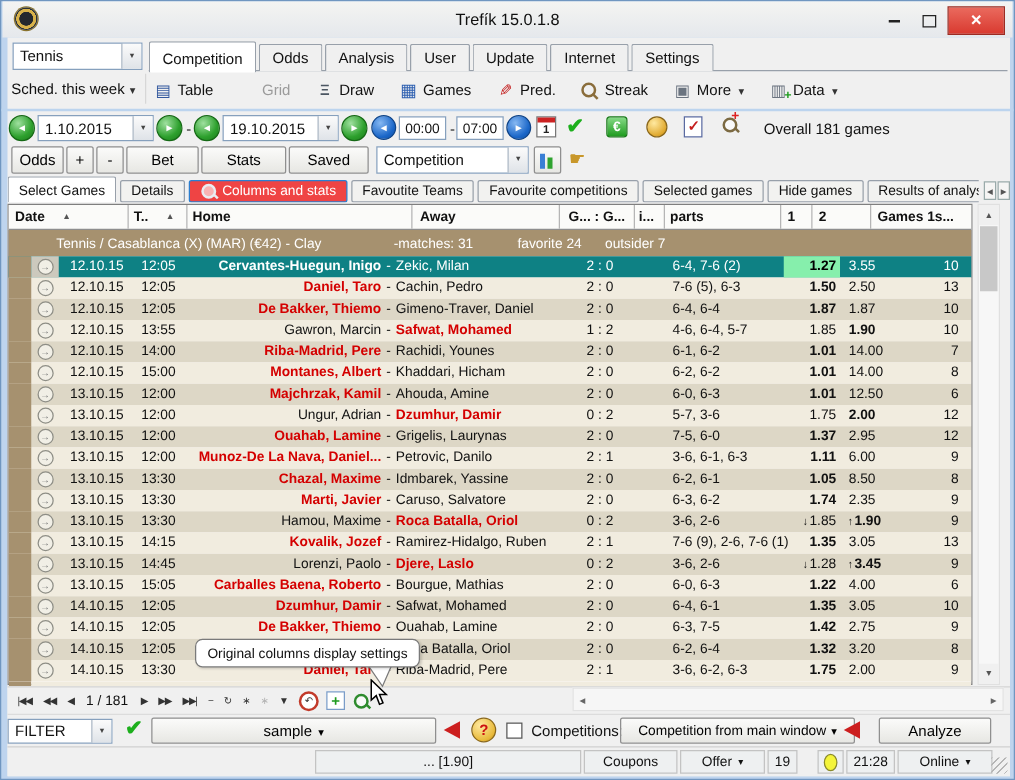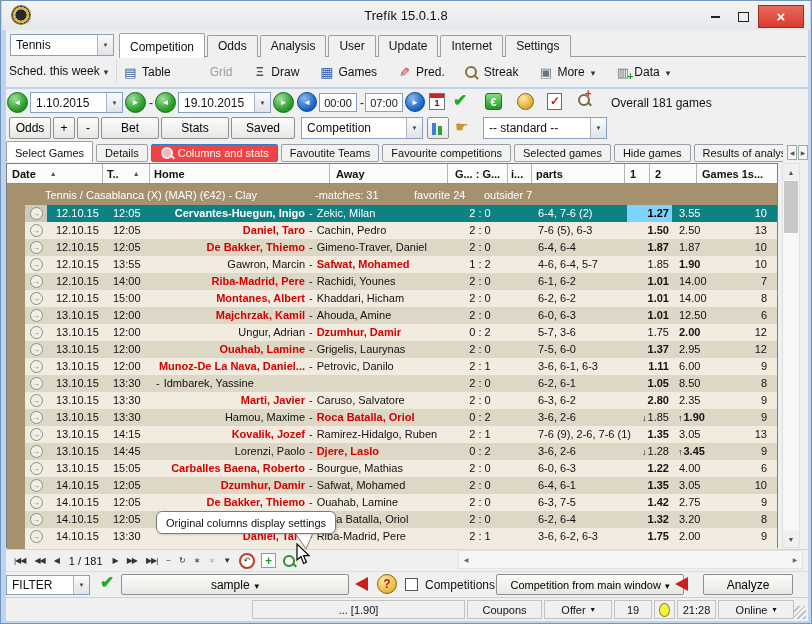--- a/index.html
+++ b/index.html
@@ -124,21 +124,21 @@
   .c-ha{width:298px;flex:none;display:flex;}
   .ha-home{width:153px;text-align:right;overflow:visible;}
   .ha-sep{padding:0 4px;}
   .ha-away{flex:1;overflow:visible;}
   .red{color:#d40000;font-weight:bold;}
   .wb{font-weight:bold;color:#fff;}
   .c-score{width:60px;flex:none;text-align:center;}
   .c-i{width:24px;flex:none;}
   .c-parts{width:93px;flex:none;padding-left:4px;overflow:visible;}
   .c-o1{width:45px;flex:none;text-align:right;padding-right:3px;}
-  .c-o1.box{background:#7dd3fc;color:#000;}
+  .c-o1.box{background:#86efac;color:#000;}
   .c-o2{width:50px;flex:none;padding-left:6px;}
   .c-games{flex:1;text-align:right;padding-right:10px;}
   .oval{font-weight:normal;font-style:normal;}
   .oval.b{font-weight:bold;}
   .oarr{font-style:normal;font-size:9px;margin-right:1px;}
   .sliver{height:4px;display:flex;overflow:hidden;}
   .sliver .c-band{height:4px;}
   .sliver .rest{flex:1;background:#f1ecdf;}
   
   .vsb{position:absolute;left:781px;top:162px;width:18px;height:385px;background:#f7f7f7;border:1px solid #e0e0e0;}
@@ -179,21 +179,21 @@
   .compbtn::after{content:"▾";font-size:9px;margin-left:4px;}
   .analyzebtn{position:absolute;left:697px;top:2px;width:90px;height:21px;background:linear-gradient(#fbfbfa,#e7e7e3);border:1px solid #8f8f8f;border-radius:2px;font-size:12px;font-family:inherit;}
   
   .statusbar{position:absolute;left:5px;top:596px;width:802px;height:24px;background:#f0f0f0;border-top:1px solid #cfcfcf;font-size:11px;}
   .sbp{position:absolute;top:2px;height:19px;border:1px solid #c3c3c3;background:#eef0f1;display:flex;align-items:center;justify-content:center;}
   .cbook{left:0px;top:2px;width:243px;height:20px;}
   .p-odds{left:246px;width:213px;}
   .p-coupons{left:461px;width:75px;}
   .p-offer{left:538px;width:68px;}
   .p-offer::after,.p-online::after{content:"▾";font-size:8px;margin-left:5px;}
-  .p-count{left:608px;width:38px;}
+  .p-count{left:608px;width:24px;}
   .p-dot{left:648px;width:21px;}
   .ydot{width:11px;height:14px;border-radius:50%;background:#f4f43a;border:1px solid #8a8a2a;}
   .p-time{left:671px;width:39px;}
   .p-online{left:712px;width:76px;}
   .grip{position:absolute;right:2px;bottom:2px;width:13px;height:13px;background:repeating-linear-gradient(135deg,#b5b5b5 0 1px,transparent 1px 4px);}
   
   .tooltip{position:absolute;left:155px;top:510px;width:180px;height:23px;background:#fff;border:1px solid #7a7a7a;border-radius:6px;font-size:11px;display:flex;align-items:center;justify-content:center;z-index:40;box-shadow:1px 1px 2px rgba(0,0,0,.15);}
   .tiptail{position:absolute;left:288px;top:532px;z-index:39;}
   .cursor{position:absolute;left:294px;top:542px;z-index:50;}
 </style>
@@ -300,24 +300,20 @@
       <button class="xbtn">Bet</button>
       <button class="xbtn">Stats</button>
       <button class="xbtn">Saved</button>
     </div>
   <div class="cmb ccomp">
     <span>Competition</span>
       <span class="arr"></span>
   </div>
   <span class="colset"></span>
   <span class="handpt"></span>
-  <div class="cmb cstd">
-    <span>-- standard --</span>
-      <span class="arr"></span>
-  </div>
 
   <div class="vtabs">
       <div class="vtab page">
         <span>Select Games</span>
       </div>
       <div class="vtab">
         <span>Details</span>
       </div>
       <div class="vtab act">
         <span class="magico tabmag"></span>
@@ -559,20 +555,21 @@
     <span class="c-games">9</span>
   </div>
         <div class="grow dk">
     <span class="c-band"></span>
     <span class="c-ic">
             <i class="rowarr"></i>
           </span>
     <span class="c-date">13.10.15</span>
     <span class="c-time">13:30</span>
     <span class="c-ha">
+      <span class="ha-home red">Chazal, Maxime</span>
       <span class="ha-sep">-</span>
       <span class="ha-away">Idmbarek, Yassine</span>
     </span>
     <span class="c-score">2 : 0</span>
     <span class="c-i"></span>
     <span class="c-parts">6-2, 6-1</span>
     <span class="c-o1"><i class="oarr"></i><span class="oval b">1.05</span></span>
     <span class="c-o2"><i class="oarr"></i><span class="oval">8.50</span></span>
     <span class="c-games">8</span>
   </div>
@@ -584,21 +581,21 @@
     <span class="c-date">13.10.15</span>
     <span class="c-time">13:30</span>
     <span class="c-ha">
       <span class="ha-home red">Marti, Javier</span>
       <span class="ha-sep">-</span>
       <span class="ha-away">Caruso, Salvatore</span>
     </span>
     <span class="c-score">2 : 0</span>
     <span class="c-i"></span>
     <span class="c-parts">6-3, 6-2</span>
-    <span class="c-o1"><i class="oarr"></i><span class="oval b">2.80</span></span>
+    <span class="c-o1"><i class="oarr"></i><span class="oval b">1.74</span></span>
     <span class="c-o2"><i class="oarr"></i><span class="oval">2.35</span></span>
     <span class="c-games">9</span>
   </div>
         <div class="grow dk">
     <span class="c-band"></span>
     <span class="c-ic">
             <i class="rowarr"></i>
           </span>
     <span class="c-date">13.10.15</span>
     <span class="c-time">13:30</span>

